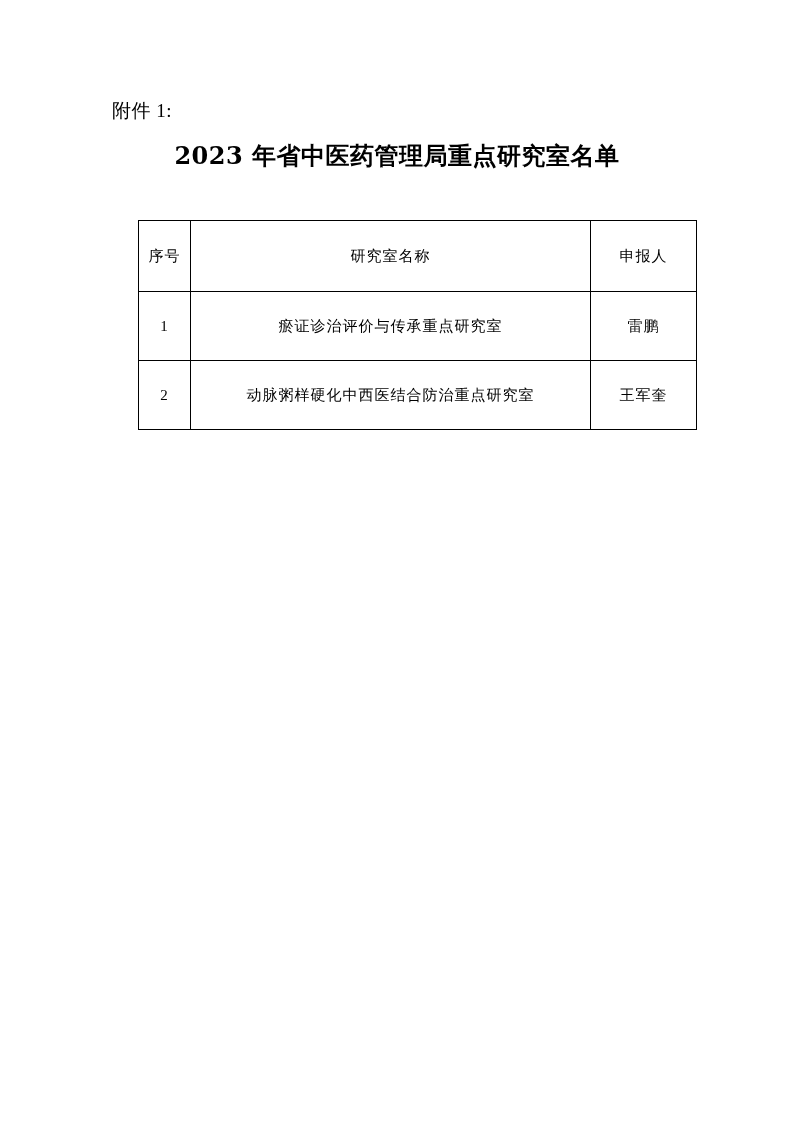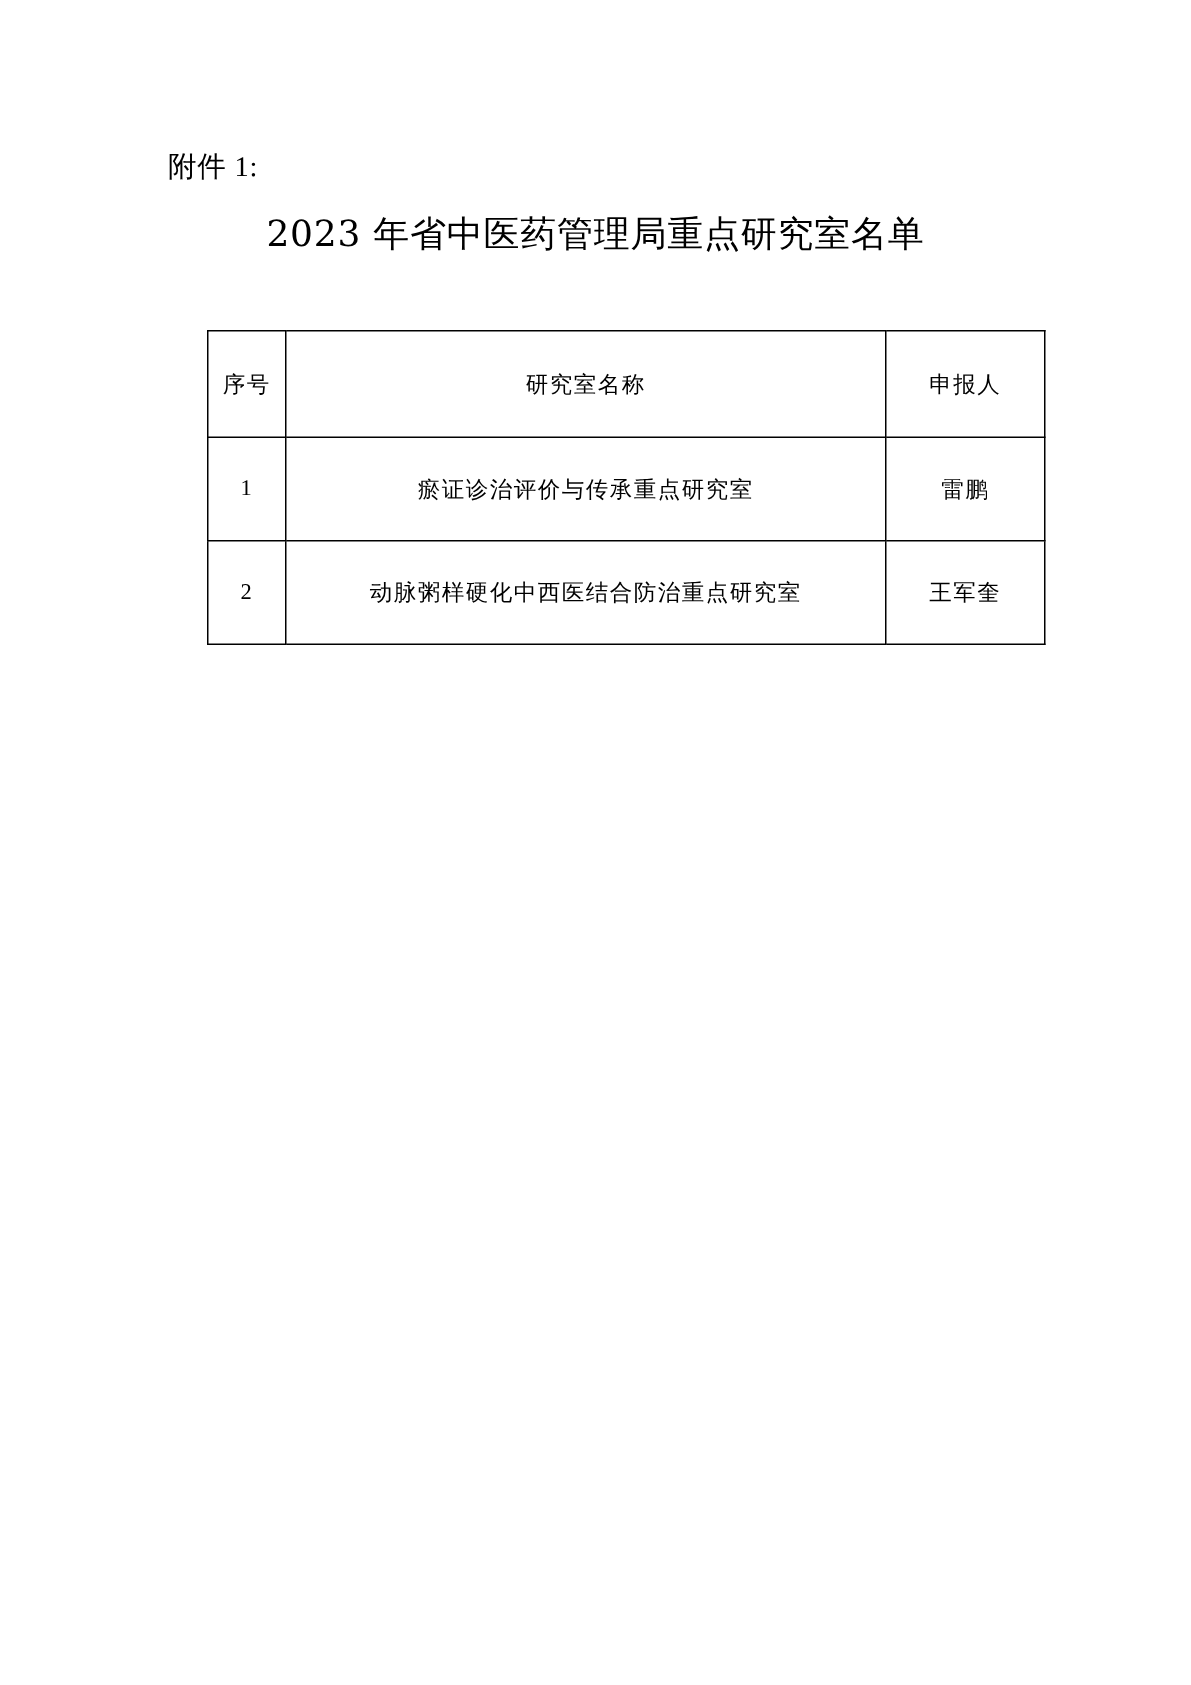--- a/index.html
+++ b/index.html
@@ -29,21 +29,21 @@
     font-family: "Liberation Serif", "DejaVu Serif", serif;
     white-space: nowrap;
   }
   .doc-title {
     position: absolute;
     left: 0;
     right: 0;
     top: 140px;
     text-align: center;
     font-size: 24px;
-    font-weight: normal;
+    font-weight: bold;
     letter-spacing: 0.5px;
     font-family: "DejaVu Serif", "Liberation Serif", serif;
   }
   .doc-subtitle {
     position: absolute;
     left: 0;
     right: 0;
     top: 180px;
     text-align: center;
     font-size: 21px;

